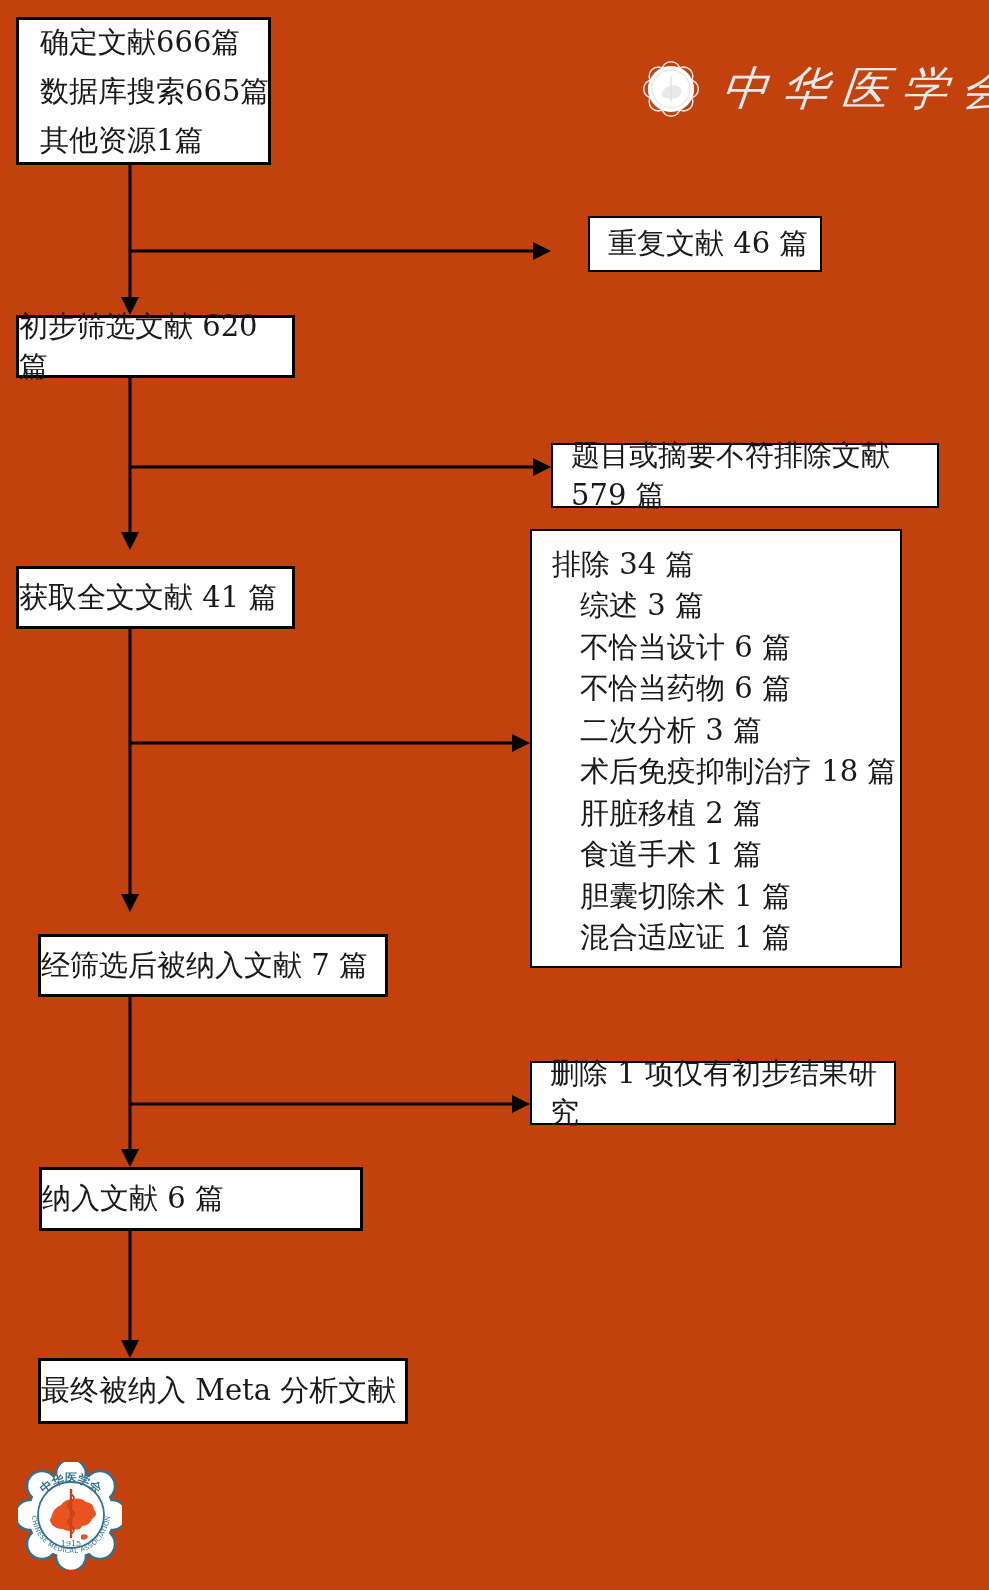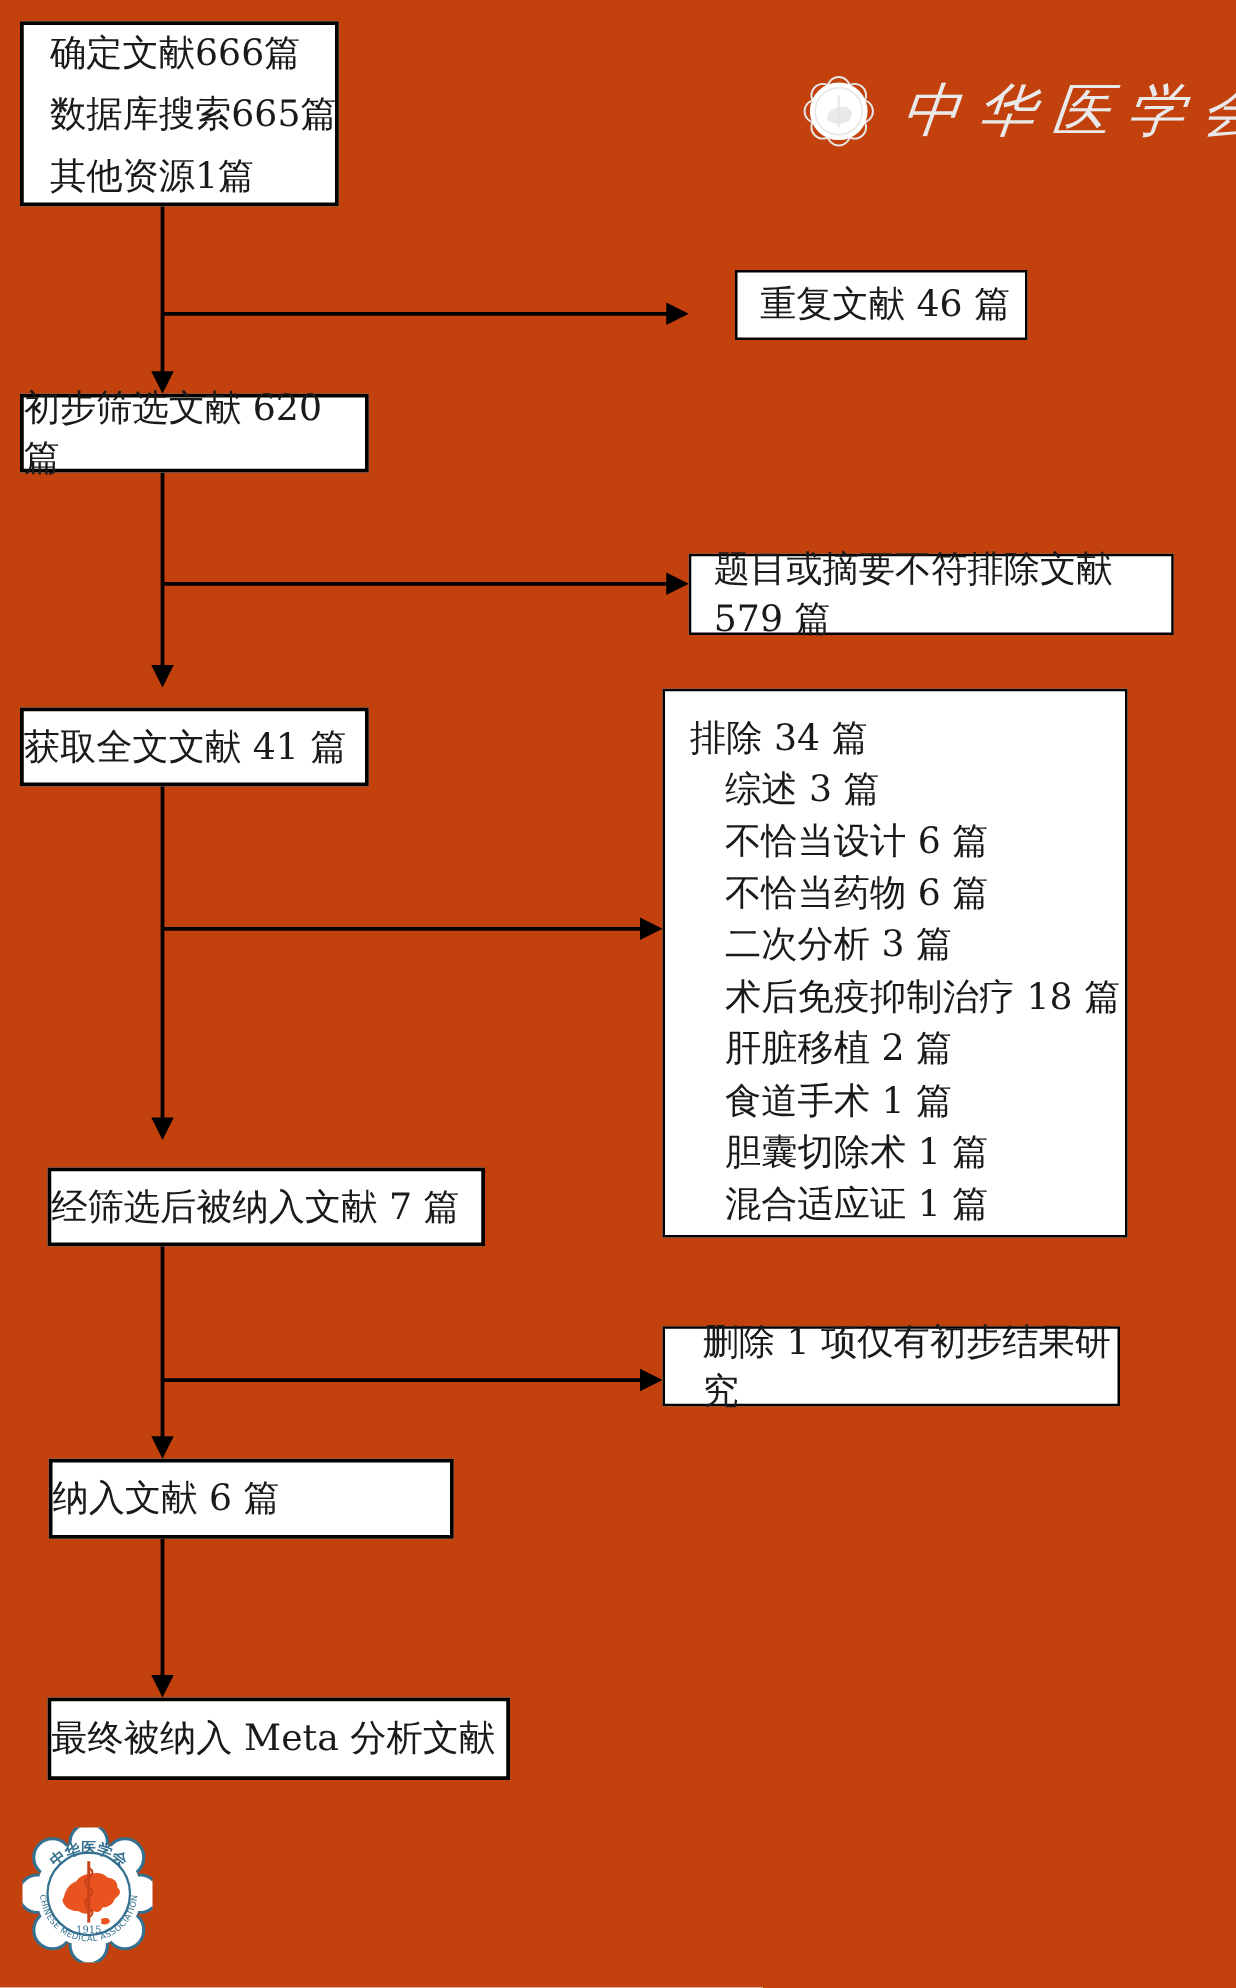--- a/index.html
+++ b/index.html
@@ -134,35 +134,35 @@
   </div>
 
   <div class="fbox" style="left:551px; top:216px; width:234px; height:56px; border-width:2.5px;margin-left:37px;">
     <div class="pad" style="padding-left:18px;">重复文献 46 篇</div>
   </div>
 
   <div class="fbox" style="left:551px; top:443px; width:388px; height:65px; border-width:2.5px;">
     <div class="pad" style="padding-left:18px;">题目或摘要不符排除文献 579 篇</div>
   </div>
 
-  <div class="fbox listbox" style="left:530px; top:551px; width:372px; height:439px; border-width:2.5px;justify-content:center;">
+  <div class="fbox listbox" style="left:530px; top:529px; width:372px; height:439px; border-width:2.5px;">
     <div class="title">排除 34 篇</div>
     <div class="item">综述 3 篇</div>
     <div class="item">不恰当设计 6 篇</div>
     <div class="item">不恰当药物 6 篇</div>
     <div class="item">二次分析 3 篇</div>
     <div class="item">术后免疫抑制治疗 18 篇</div>
     <div class="item">肝脏移植 2 篇</div>
     <div class="item">食道手术 1 篇</div>
     <div class="item">胆囊切除术 1 篇</div>
     <div class="item">混合适应证 1 篇</div>
   </div>
 
   <div class="fbox" style="left:530px; top:1061px; width:366px; height:64px; border-width:2.5px;">
-    <div class="pad" style="padding-left:30px;">删除 1 项仅有初步结果研究</div>
+    <div class="pad" style="padding-left:18px;">删除 1 项仅有初步结果研究</div>
   </div>
 
   <svg id="cma-logo" width="104" height="108" viewBox="0 0 104 108">
     <defs>
       <path id="topArc" d="M 17,56 A 36,36 0 0 1 89,56" fill="none"></path>
       <path id="bottomArc" d="M 14,52 A 39,39 0 0 0 92,52" fill="none"></path>
     </defs>
 
     <g stroke="#34708f" stroke-width="2.5" fill="#ffffff">
       <circle cx="53" cy="12" r="15"></circle>

